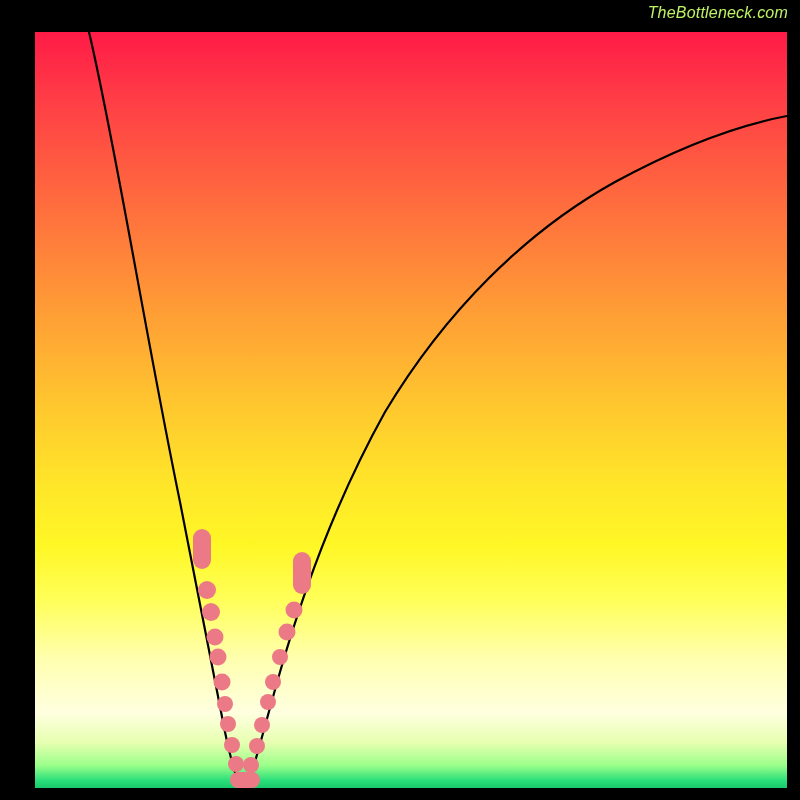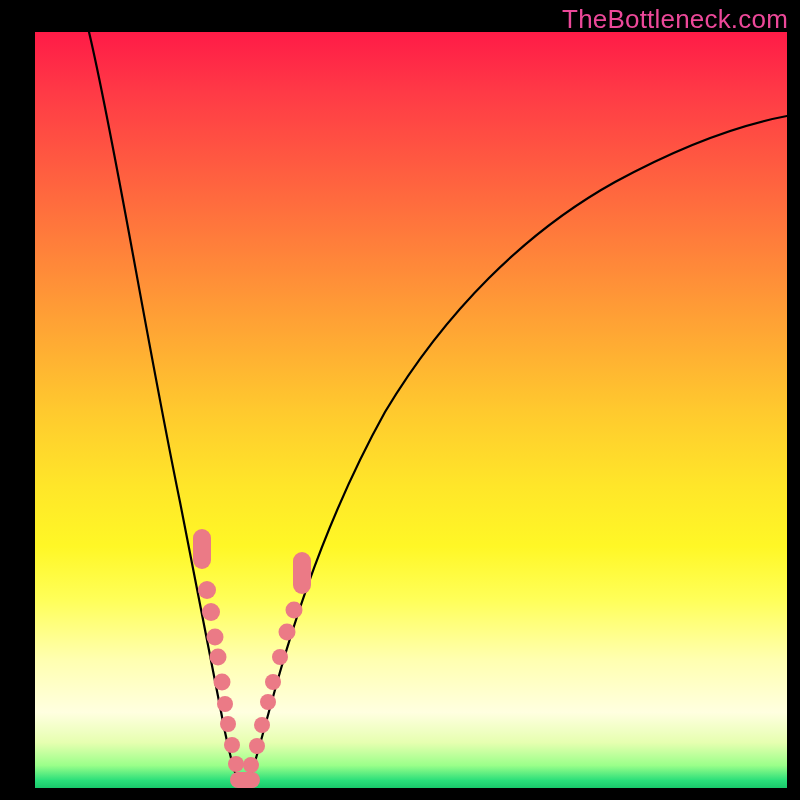--- a/index.html
+++ b/index.html
@@ -38,25 +38,26 @@
       #e6ffb0 94%,
       #9bff8a 97%,
       #2adf7a 99%,
       #19c96b 100%
     );
   }
   .watermark {
     position: absolute;
     top: 4px;
     right: 12px;
-    color: #ec4899;
-    font-size: 26px;
+    color: #bef264;
+    font-size: 16px;
     font-weight: 500;
     letter-spacing: 0.2px;
     user-select: none;
+    font-style: italic;
   }
   svg.curve-layer {
     position: absolute;
     left: 0; top: 0;
     width: 752px; height: 756px;
   }
   .curve {
     fill: none;
     stroke: #000;
     stroke-width: 2.2;

